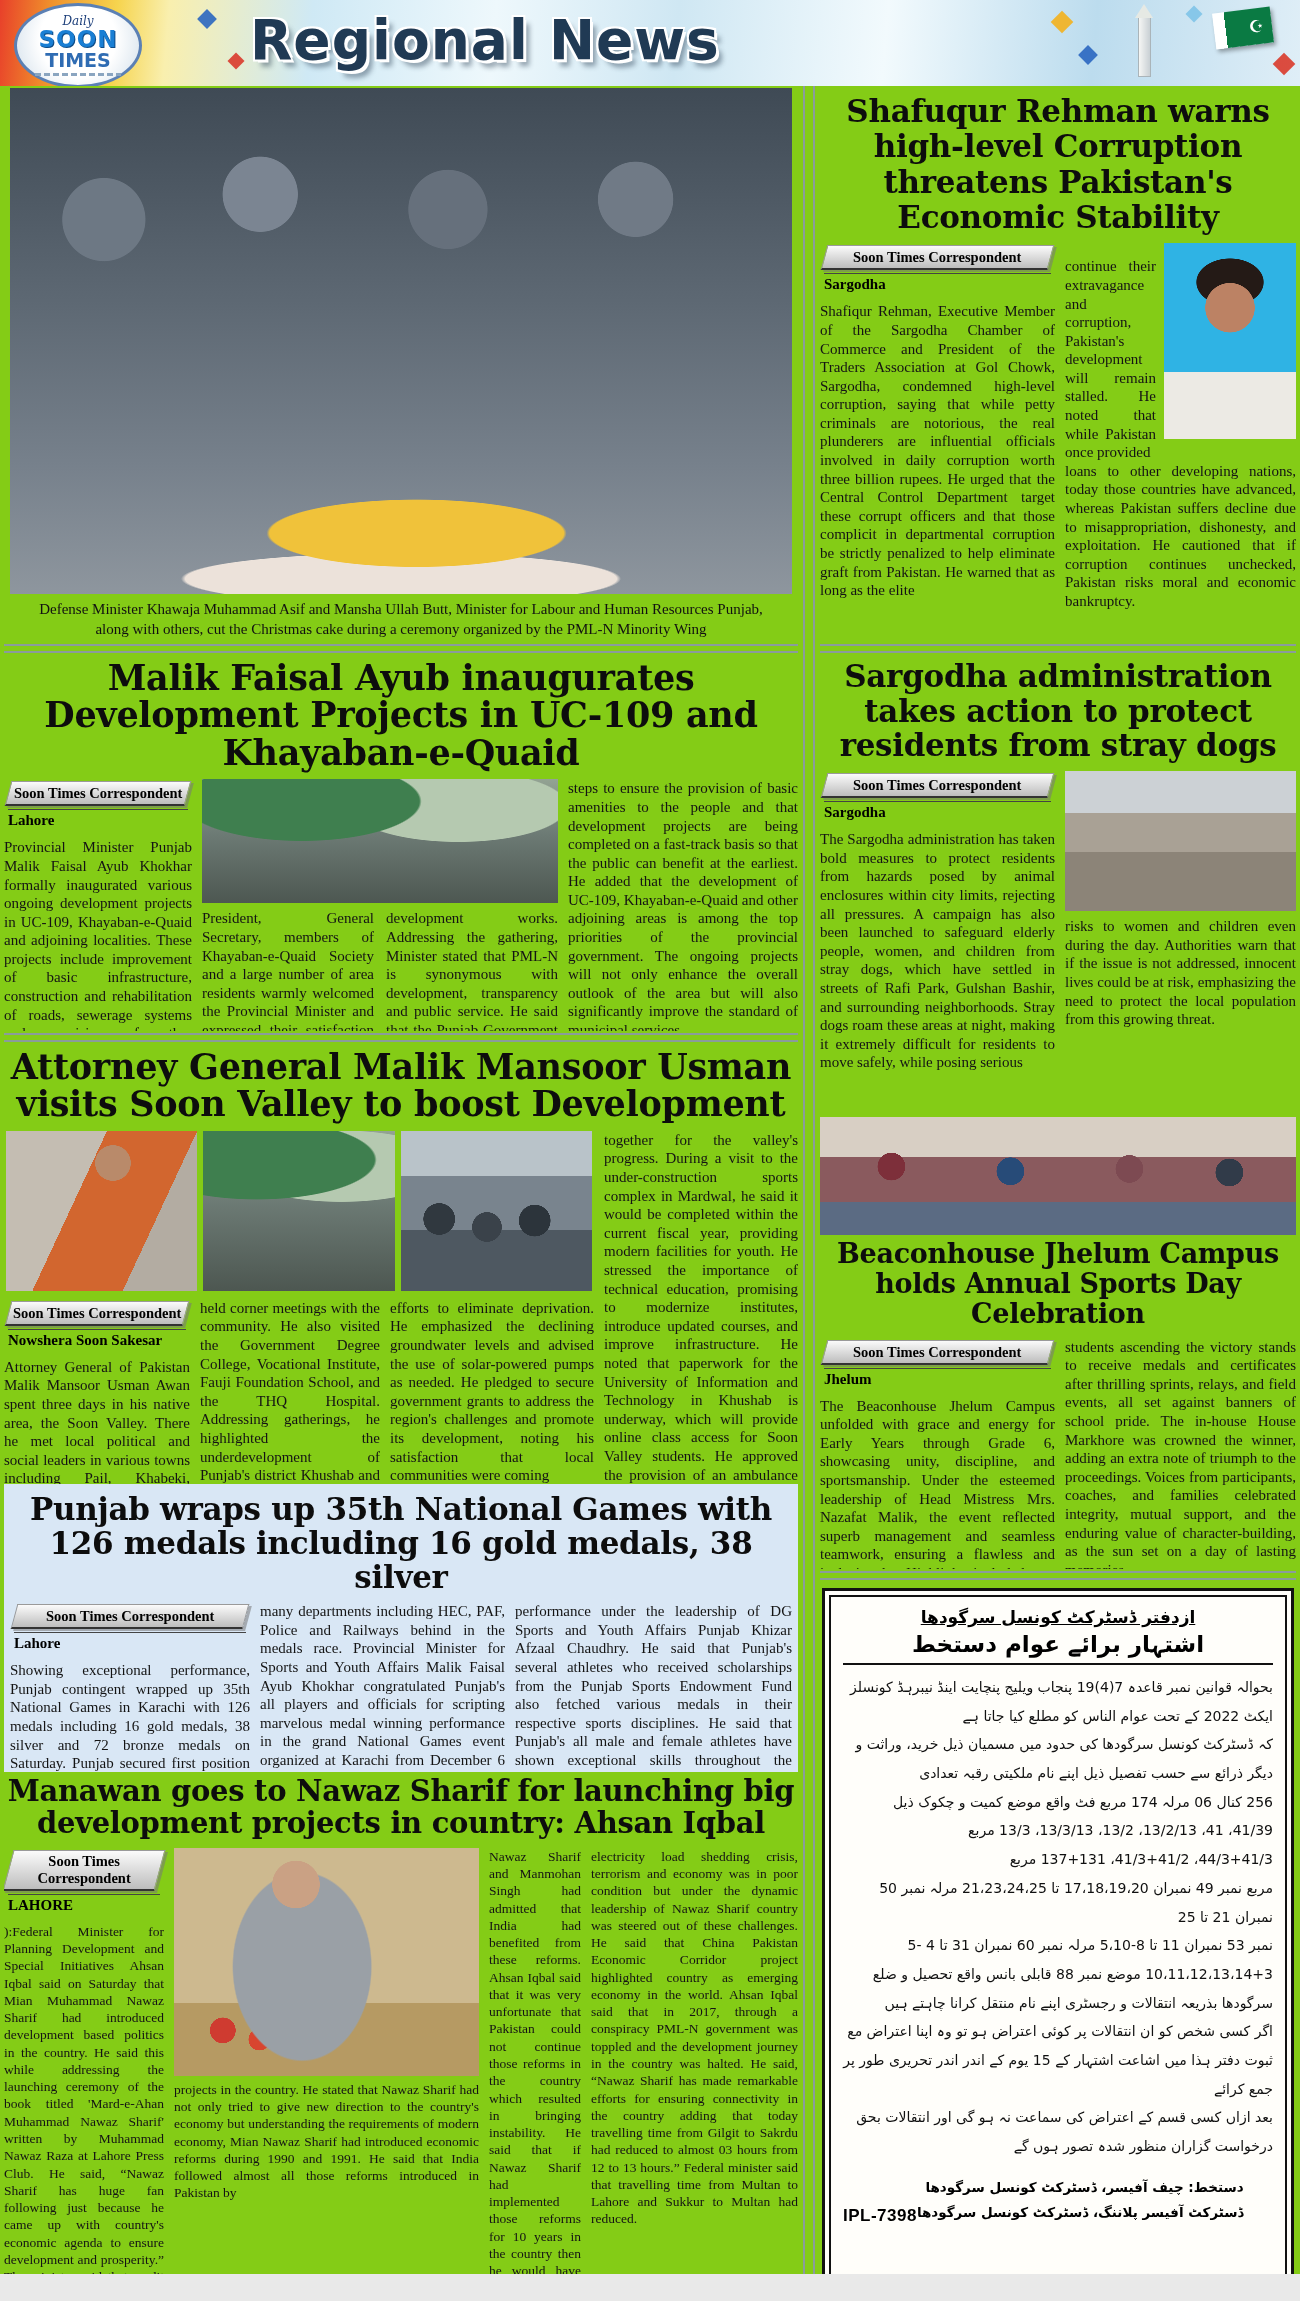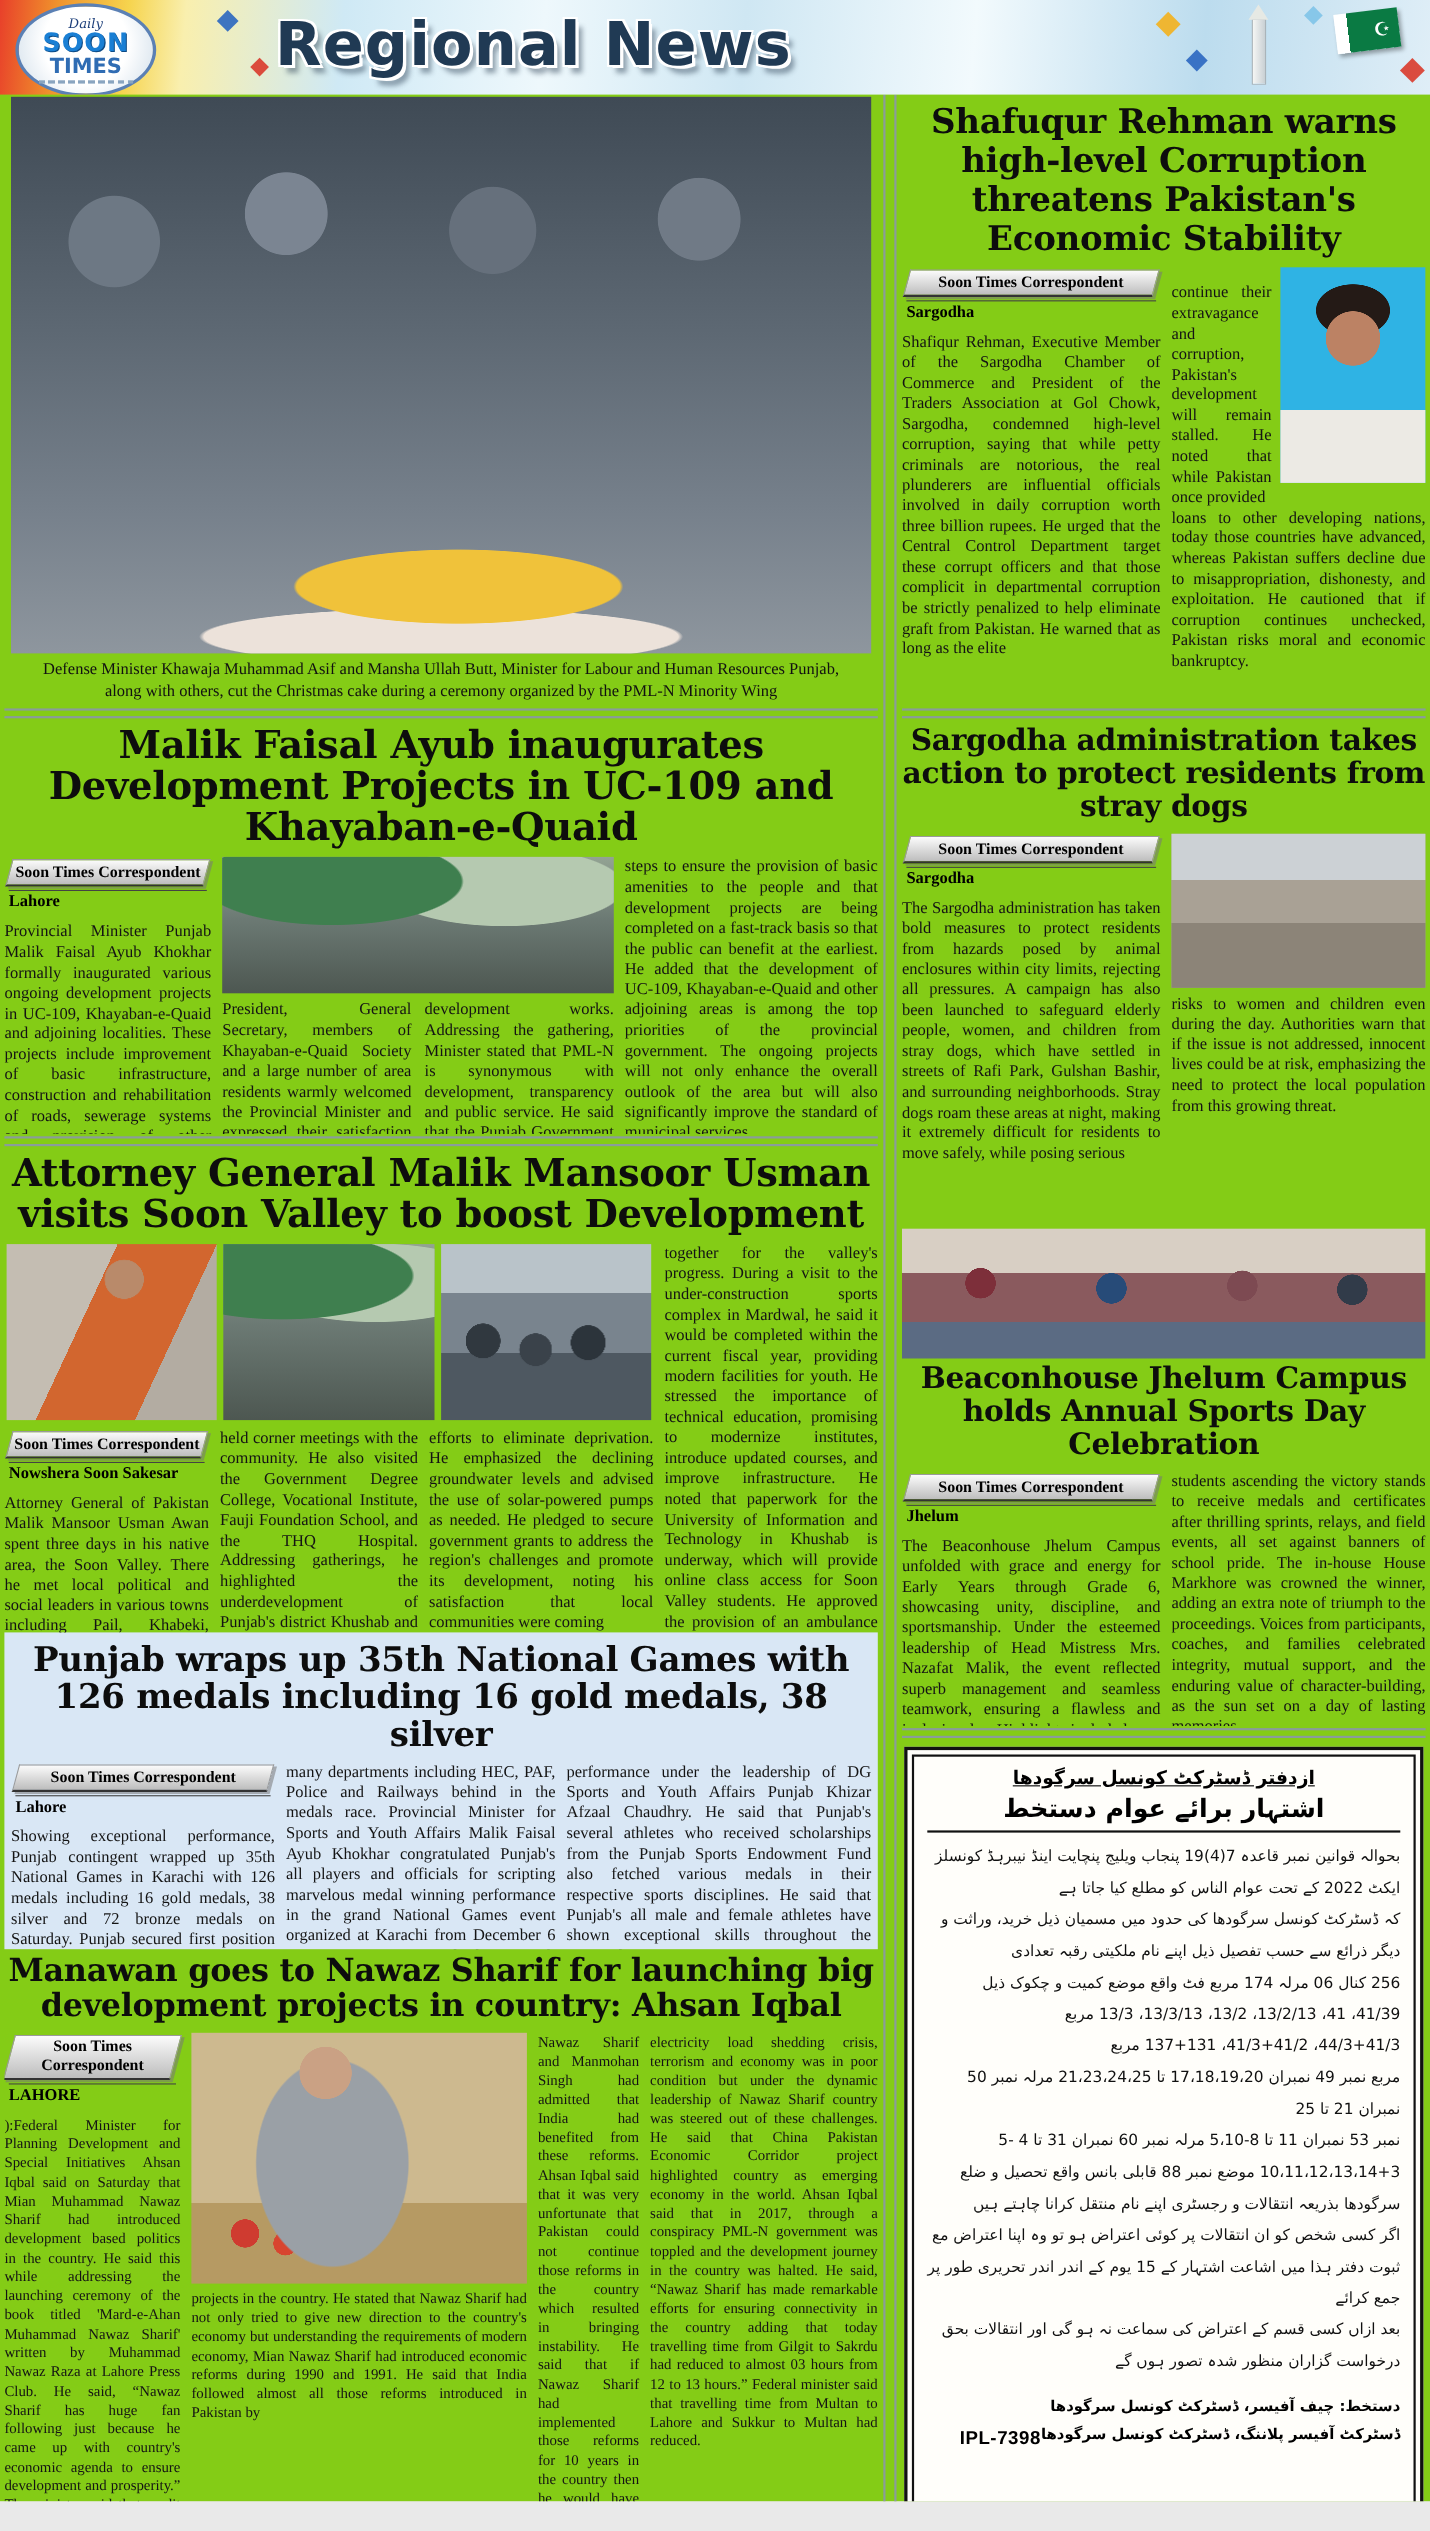--- a/index.html
+++ b/index.html
@@ -101,21 +101,21 @@
   .artB { height:440px; }
   .artB .hl { font-size:35px; line-height:1.07; }
   .artC { height:288px; background:#d9e7f5; padding:4px 6px; }
   .artC .hl { font-size:31px; line-height:1.1; }
   .artD { height:537px; }
   .artD .hl { font-size:29px; line-height:1.1; }
   .artD .bt { font-size:13.5px; line-height:1.28; }
   .artE { height:556px; }
   .artE .hl { font-size:31px; line-height:1.14; margin-top:8px; }
   .artF { height:460px; }
-  .artF .hl { font-size:27px; line-height:1.12; }
+  .artF .hl { font-size:31px; line-height:1.12; }
   .artG { height:454px; }
   .artG .hl { font-size:27px; line-height:1.12; }
 
   .w188 { width:188px; } .w356 { width:356px; } .flex1 { flex:1; }
   .w186 { width:186px; } .w180 { width:180px; }
   .w240 { width:240px; } .w245 { width:245px; }
   .w160 { width:160px; } .w305 { width:305px; } .w92 { width:92px; }
   .w235 { width:235px; }
 
   .h124 { height:124px; margin-bottom:6px; }
@@ -129,21 +129,21 @@
   .photos3 { display:flex; gap:6px; margin:0 2px 8px; }
   .photos3 .photo { flex:1; }
 
   
   .adwrap { height:727px; padding:6px 2px 0; box-sizing:border-box; }
   .ad { height:715px; box-sizing:border-box; border:3px solid #111; outline:2px solid #111; outline-offset:-9px;
     padding:16px 18px; direction:rtl; font-family:"DejaVu Sans", sans-serif; overflow:hidden; background:#fffefa; }
   .ad-header { text-align:center; font-weight:bold; font-size:17px; text-decoration:underline; margin-bottom:4px; }
   .ad-title { text-align:center; font-weight:bold; font-size:23px; border-bottom:2px solid #111; padding-bottom:6px; margin-bottom:8px; }
   .ad-line { margin:0; font-size:14px; line-height:2.05; text-align:right; color:#101010; }
-  .ad-footer { display:flex; justify-content:flex-start; align-items:flex-end; margin-top:14px; }
+  .ad-footer { display:flex; justify-content:flex-end; align-items:flex-end; margin-top:14px; }
   .ad-sig div { font-size:13.5px; font-weight:bold; line-height:1.9; }
   .ad-code { direction:ltr; font-family:"Liberation Sans", sans-serif; font-weight:bold; font-size:17px; letter-spacing:.5px; }
 </style>
 </head>
 <body>
 
 <div class="page">
 
   <header class="masthead">
     <div class="logo-oval">

